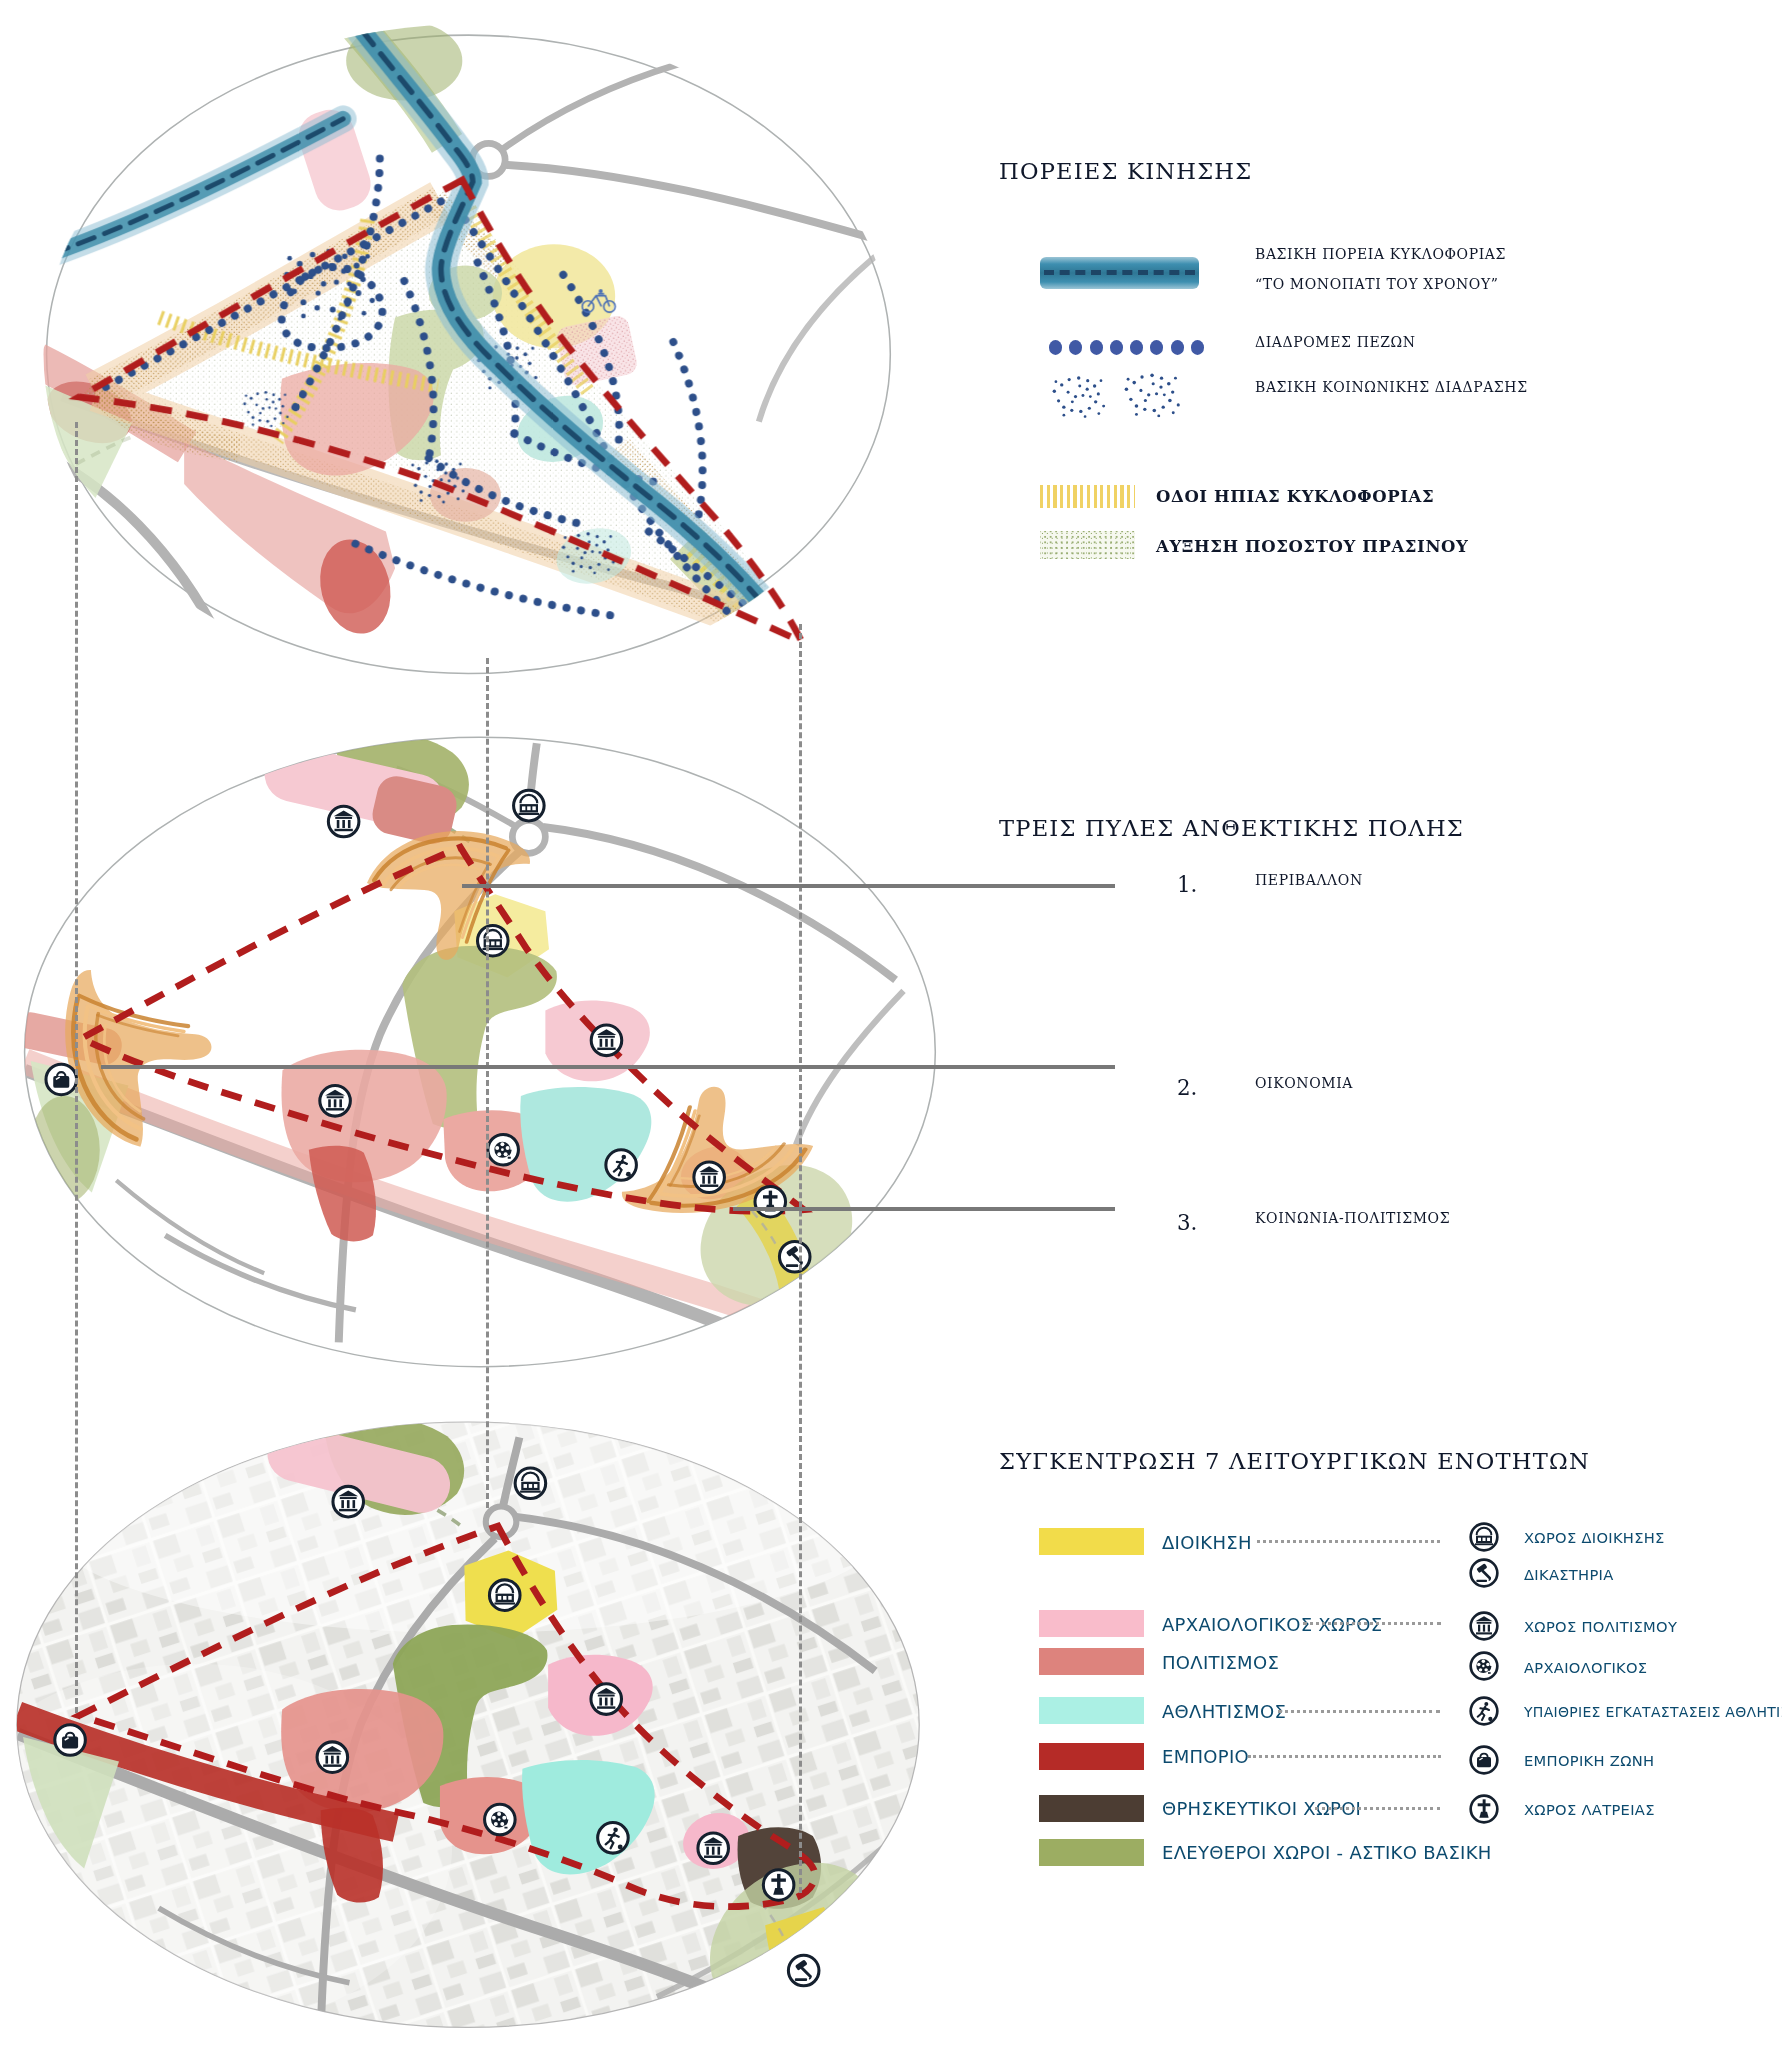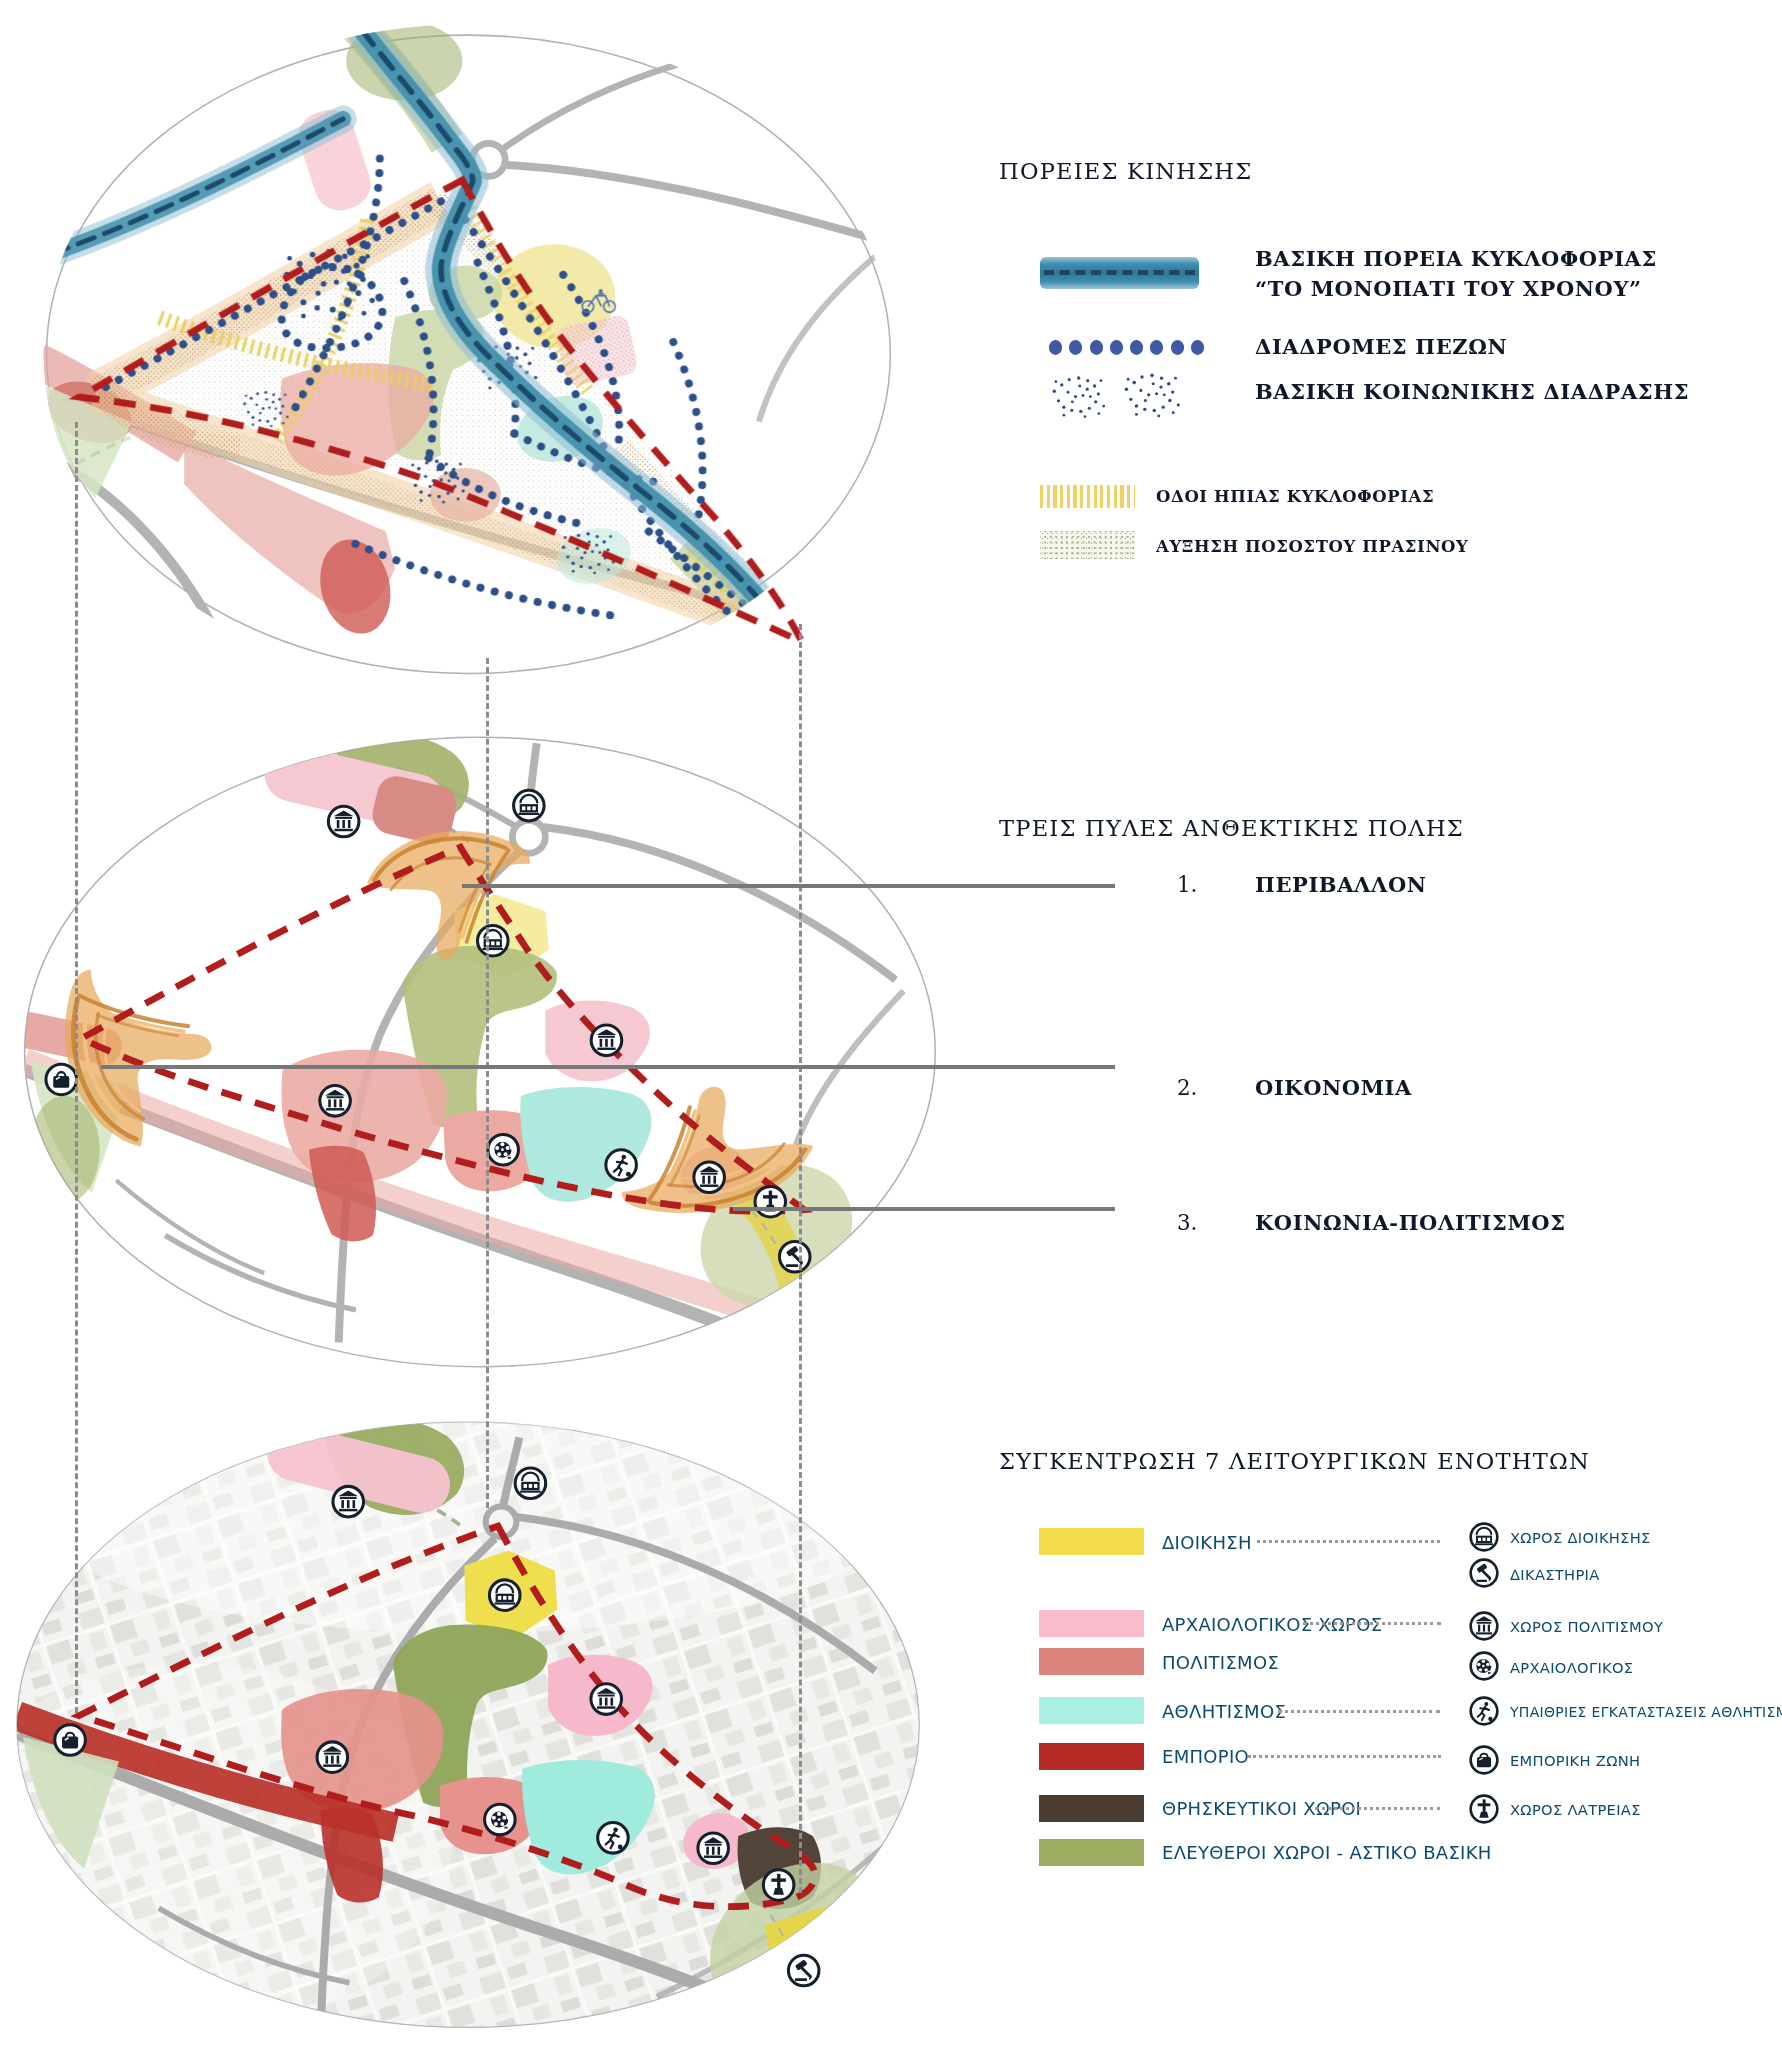--- a/index.html
+++ b/index.html
@@ -7,25 +7,25 @@
     width:1783px;height:2066px;position:relative;background:#ffffff;
     font-family:"DejaVu Sans",sans-serif;overflow:hidden;
   }
   .abs{position:absolute;}
   .serif{font-family:"DejaVu Serif","Liberation Serif",serif;color:#0f172a;}
   .sans{font-family:"DejaVu Sans","Liberation Sans",sans-serif;color:#0c4a6e;}
   .map{position:absolute;z-index:1;}
   .vline{position:absolute;width:0;border-left:3.1px dashed #8c8c8c;z-index:2;}
   .hline{position:absolute;height:3.7px;background:#787878;z-index:2;}
   .title{font-size:22.6px;letter-spacing:1.2px;white-space:nowrap;}
-  .leg-label{font-size:21px;letter-spacing:0.6px;white-space:nowrap;font-weight:bold;}
+  .leg-label{font-size:14px;letter-spacing:0.6px;white-space:nowrap;}
   .leg-label-sm{font-size:16.5px;letter-spacing:0.6px;white-space:nowrap;font-weight:bold;}
   .num{font-size:21.4px;}
   .unit-label{font-size:18px;letter-spacing:0.3px;white-space:nowrap;}
-  .icon-label{font-size:14.7px;letter-spacing:0.3px;white-space:nowrap;}
+  .icon-label{font-size:14.7px;letter-spacing:0.3px;white-space:nowrap;margin-left:14px;}
   .swatch{position:absolute;width:105px;height:27px;z-index:3;}
   .leader{position:absolute;height:0;border-top:3.7px dotted #9a9a9a;z-index:3;}
   .legend-icon{position:absolute;width:32px;height:32px;z-index:3;}
   .band-swatch{position:absolute;width:159px;height:32px;border-radius:6.1px;
     background:linear-gradient(180deg,#9cc5d6 0%,#3e8fb0 22%,#2f7795 50%,#3e8fb0 78%,#9cc5d6 100%);z-index:3;}
   .band-dash{position:absolute;left:3.7px;right:3.7px;top:13px;height:0;border-top:5.5px dashed #1d4566;}
   .dotrow{position:absolute;display:flex;gap:7.3px;z-index:3;}
   .dotrow span{width:13px;height:14.7px;border-radius:50%;background:#4059a5;}
   .stripes{position:absolute;background:repeating-linear-gradient(90deg,#f0d264 0 3.1px,#ffffff 3.1px 6.7px);z-index:3;}
   .greentex{position:absolute;background-color:#f6f8ef;z-index:3;

